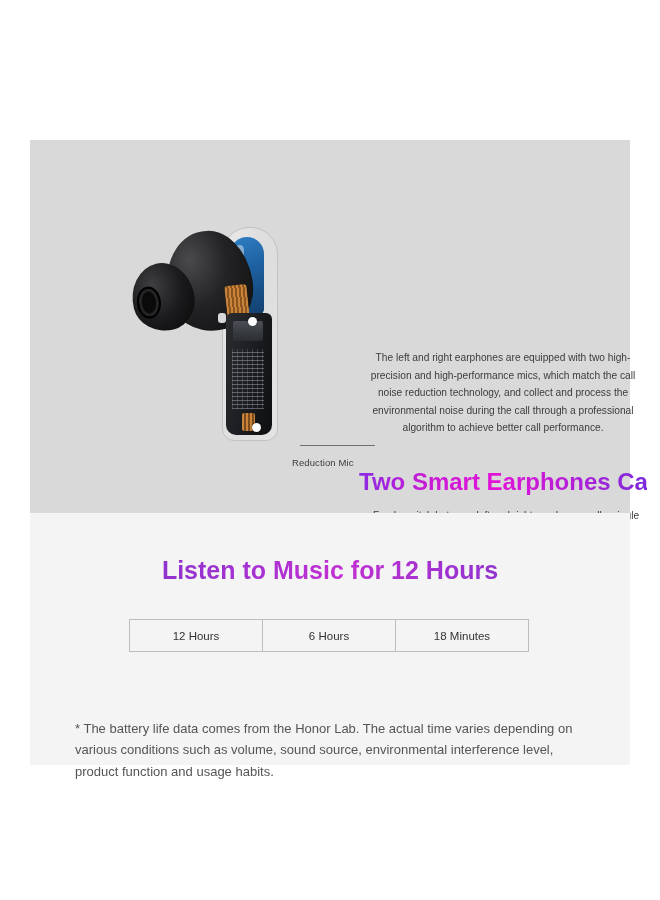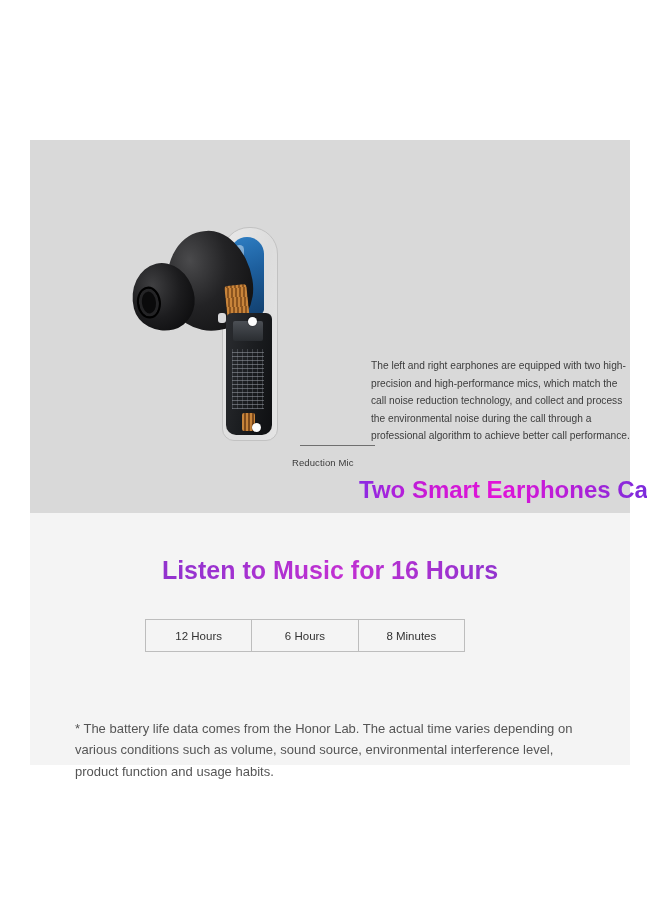--- a/index.html
+++ b/index.html
@@ -216,21 +216,22 @@
     -webkit-background-clip: text;
     background-clip: text;
     color: transparent;
     -webkit-text-fill-color: transparent;
     white-space: nowrap;
   }
   .feature-body {
     font-size: 10.2px;
     line-height: 1.72;
     color: #3c3c3c;
-    margin: 12px;
+    margin: 4px;
+    text-align: center;
   }
   .feature-block-2 { margin-top: 30px; }
   .feature-block-2 .feature-heading { margin-bottom: 10px; }
   .feature-block-2 .feature-body { padding-left: 6px; }
 
   
   .panel-battery {
     position: absolute;
     left: 30px;
     top: 513px;
@@ -249,23 +250,23 @@
     background-image: linear-gradient(90deg, #7b32c8 0%, #9a32d0 30%, #c22fd2 52%, #9733cf 74%, #7b32c8 100%);
     -webkit-background-clip: text;
     background-clip: text;
     color: transparent;
     -webkit-text-fill-color: transparent;
   }
 
   
   .battery-table {
     position: absolute;
-    left: 115px;          
+    left: 99px;          
     top: 106px;           
-    width: 320px;
+    width: 400px;
     border-collapse: collapse;
     table-layout: fixed;
   }
   .battery-table td {
     border: 1px solid #bdbdbd;
     text-align: center;
     vertical-align: middle;
     color: #333333;
     background: transparent;
   }
@@ -332,26 +333,26 @@
     <div class="feature-block feature-block-2">
       <h2 class="feature-heading">Two Smart Earphones Call</h2>
       <p class="feature-body">Freely switch between left and right earphones calls, single or two earphones connection both can answer calls.</p>
     </div>
 
   </div>
 </div>
 
 <div class="panel-battery">
 
-  <div class="battery-heading">Listen to Music for 16 Hours</div>
+  <div class="battery-heading">Listen to Music for 12 Hours</div>
 
   <table class="battery-table">
     <tbody>
       <tr class="row-head">
         <td>12 Hours</td>
         <td>6 Hours</td>
-        <td>8 Minutes</td>
+        <td>18 Minutes</td>
       </tr>
     </tbody>
   </table>
 
   <div class="footnote">* The battery life data comes from the Honor Lab. The actual time varies depending on various conditions such as volume, sound source, environmental interference level, product function and usage habits.</div>
 </div>
 
 </body></html>

